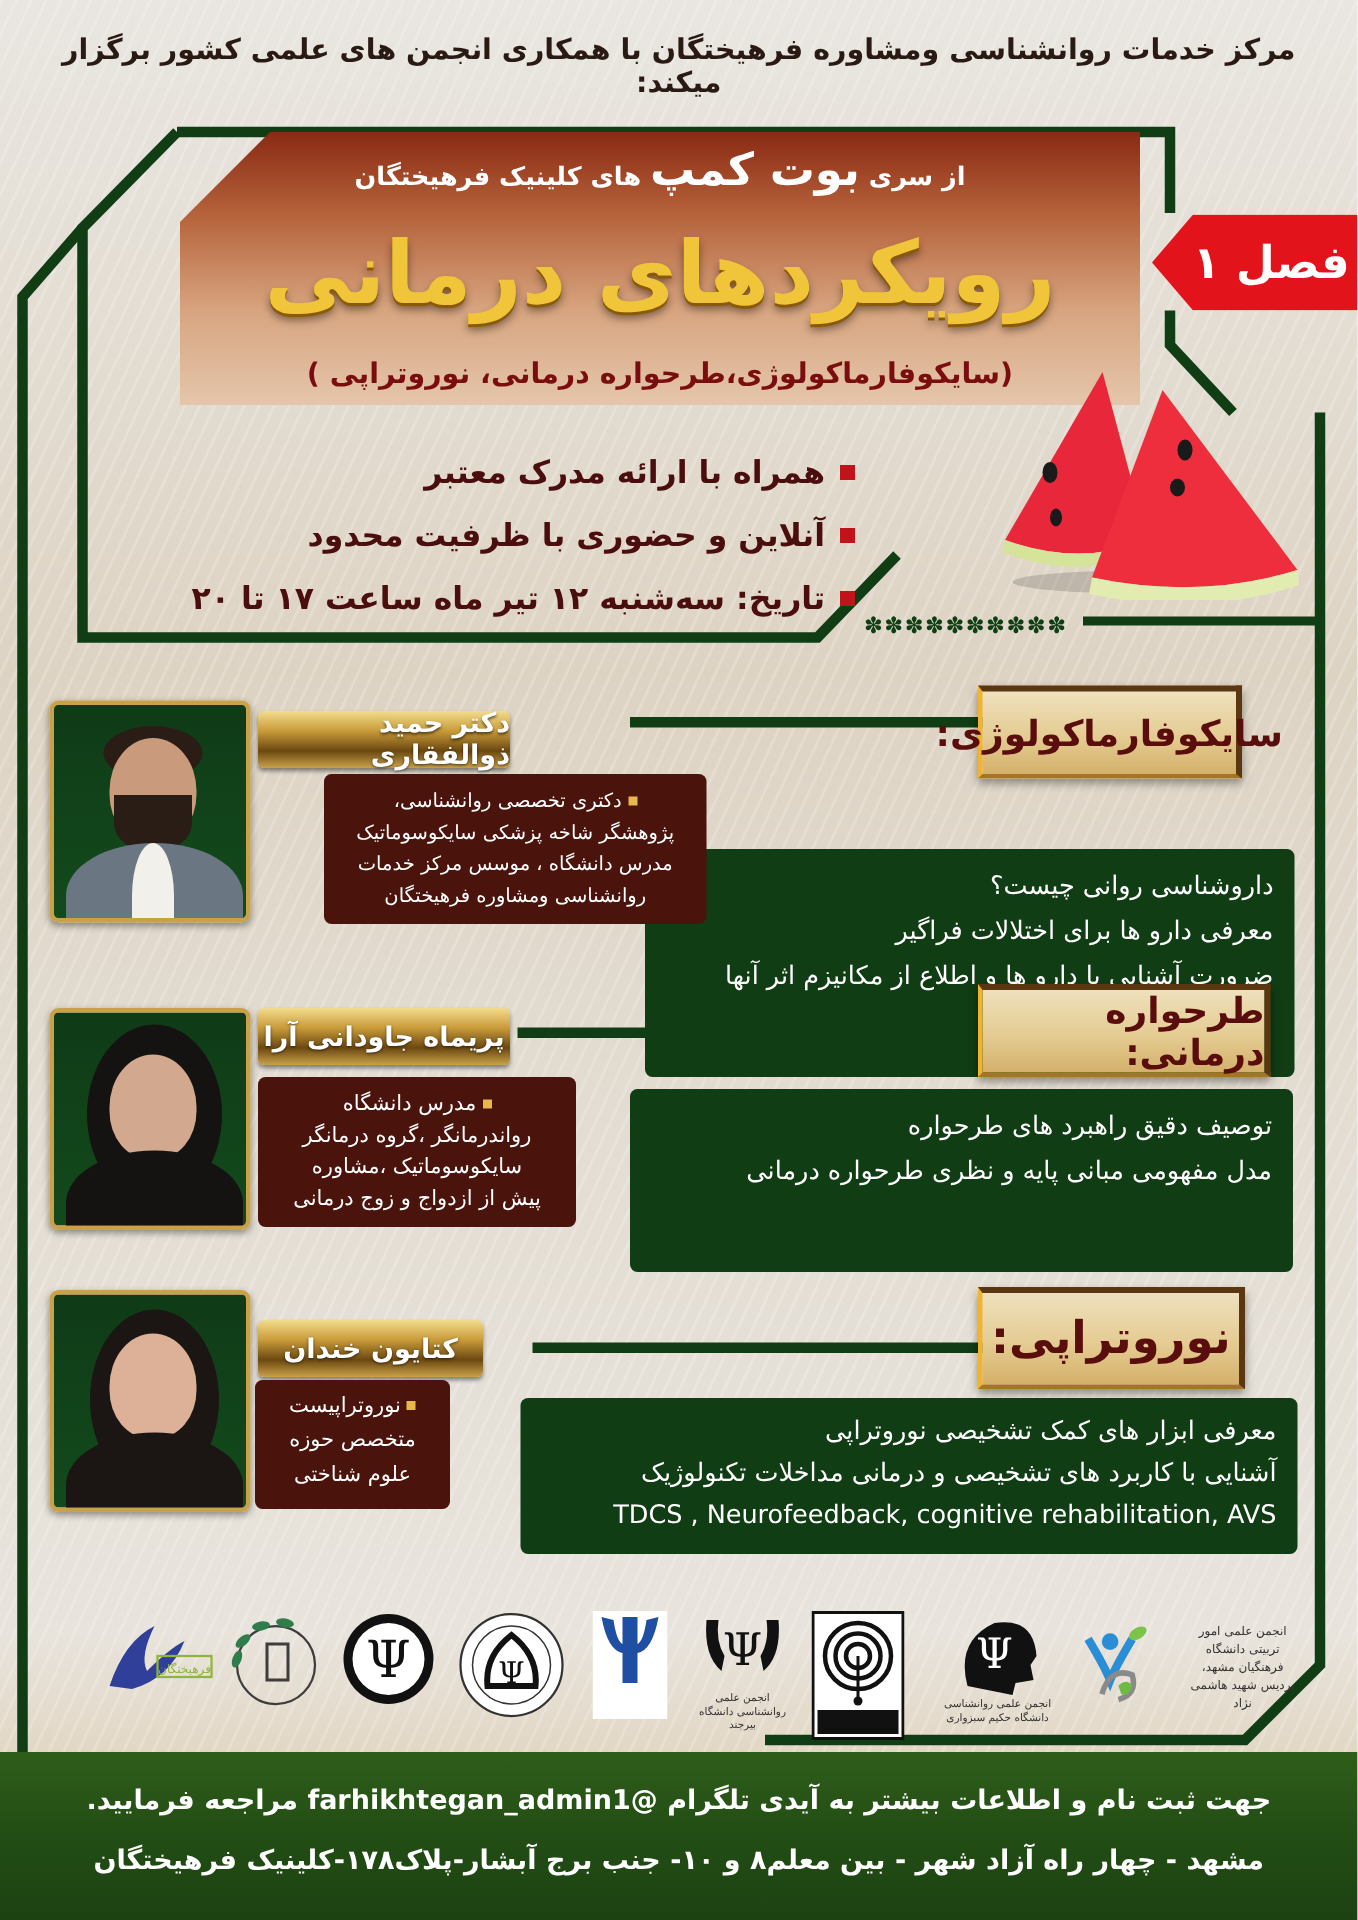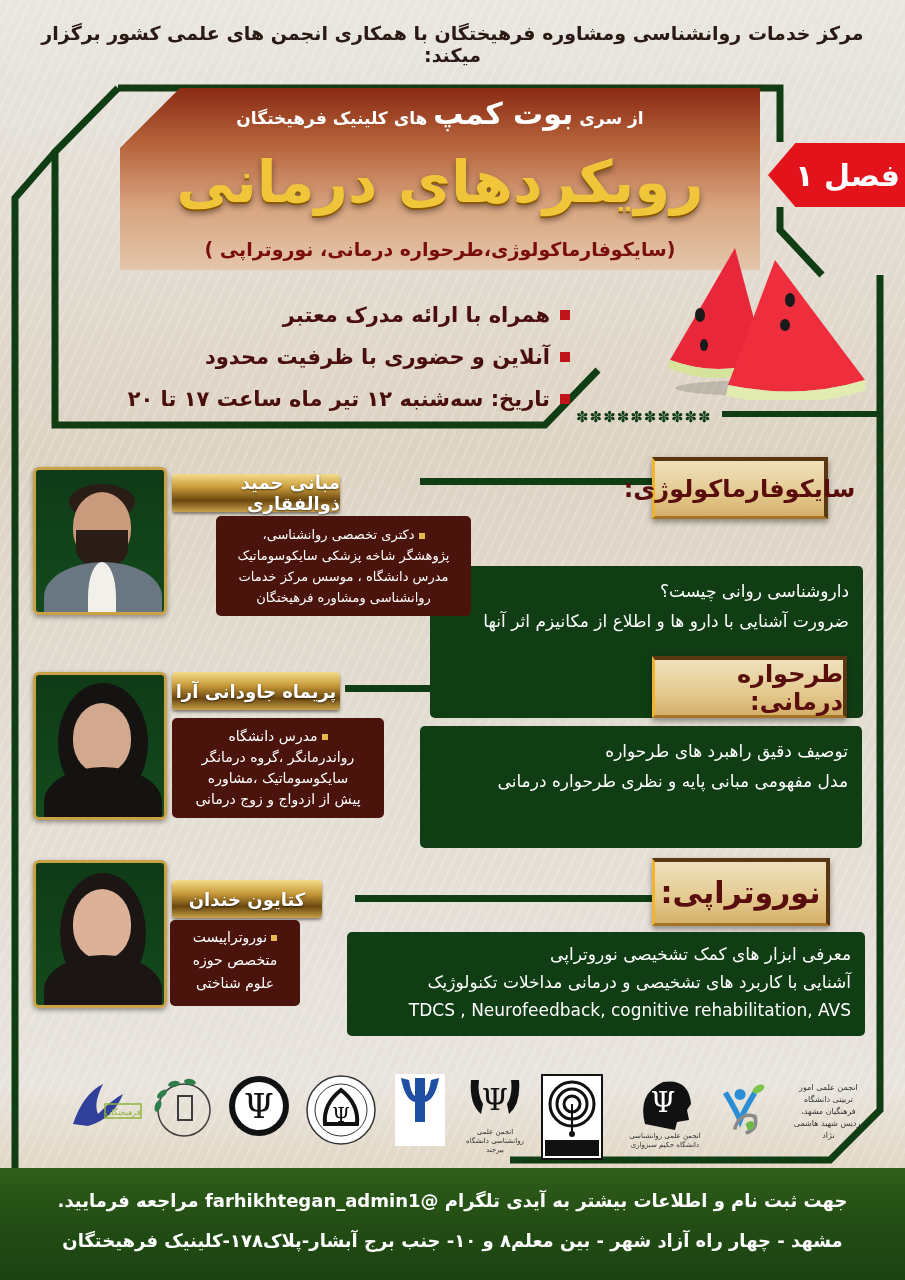--- a/index.html
+++ b/index.html
@@ -189,31 +189,32 @@
     <span>تاریخ: سه‌شنبه ۱۲ تیر ماه ساعت ۱۷ تا ۲۰</span>
   </div>
 </div>
 
 <div class="stars">✽✽✽✽✽✽✽✽✽✽</div>
 
 <div class="connector" style="left:420px; top:478px; width:235px;"></div>
 <div class="topic-label" style="left:652px; top:457px; width:176px;">سایکوفارماکولوژی:</div>
 <div class="topic-box" style="left:430px; top:532px; width:433px; height:152px;margin-top:34px;">
   <div>داروشناسی روانی چیست؟</div>
+  <div>معرفی دارو ها برای اختلالات فراگیر</div>
   <div>ضرورت آشنایی با دارو ها و اطلاع از مکانیزم اثر آنها</div>
 </div>
 
 <div class="photo" style="left:33px; top:467px;">
   <div class="hair" style="left:33px;top:14px;width:66px;height:36px;background:#2a1d15;"></div>
   <div class="head"></div>
   <div class="hair" style="left:40px;top:60px;width:52px;height:38px;background:#2a1d15;border-radius:0 0 50% 50%;"></div>
   <div class="body" style="background:#6a7682;"></div>
   <div class="body" style="left:52px;width:28px;background:#f2f0ea;"></div>
 </div>
-<div class="name-plate" style="left:172px; top:474px; width:168px;">مبانی حمید ذوالفقاری</div>
+<div class="name-plate" style="left:172px; top:474px; width:168px;">دکتر حمید ذوالفقاری</div>
 <div class="bio" style="left:176px; top:516px; width:255px; height:100px;margin-left:40px;">
   <div><span class="mini-sq"></span><span>دکتری تخصصی روانشناسی،</span></div>
   <div>پژوهشگر شاخه پزشکی سایکوسوماتیک</div>
   <div>مدرس دانشگاه ، موسس مرکز خدمات</div>
   <div>روانشناسی ومشاوره فرهیختگان</div>
 </div>
 
 <div class="connector" style="left:345px; top:685px; width:310px;"></div>
 <div class="topic-label" style="left:652px; top:656px; width:195px;">طرحواره درمانی:</div>
 <div class="topic-box" style="left:420px; top:726px; width:442px; height:122px;">

